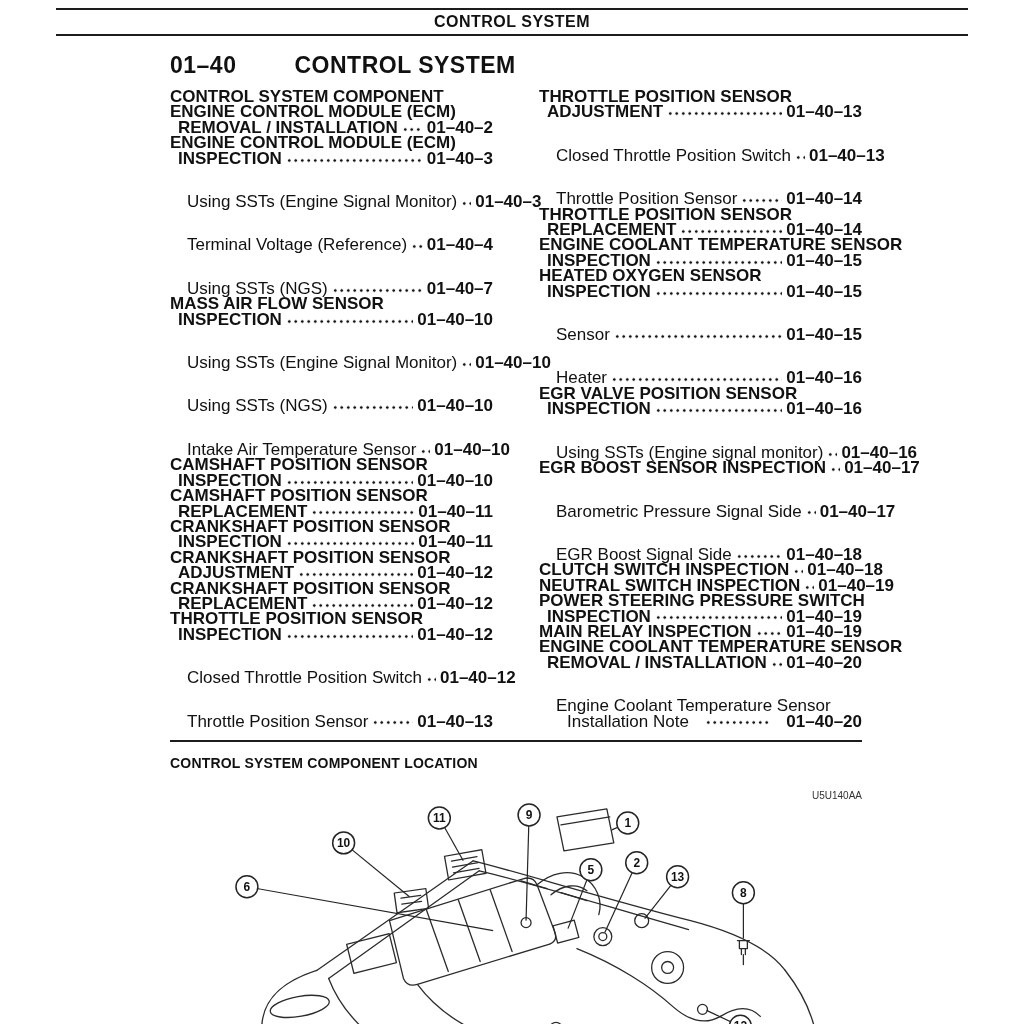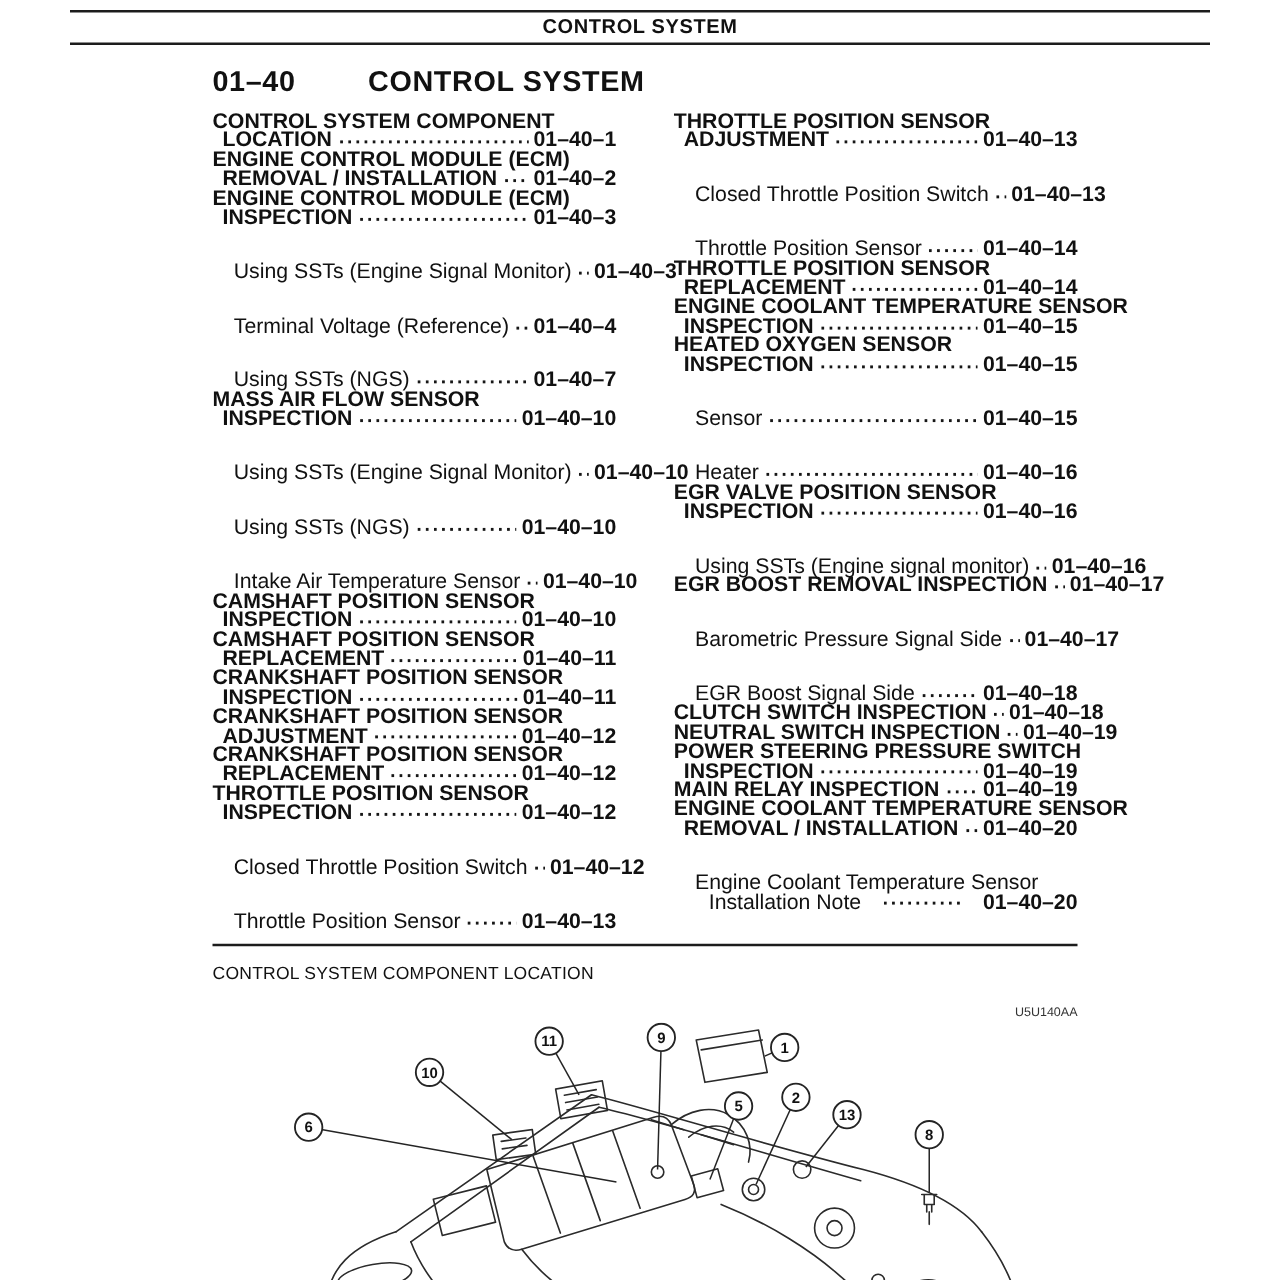--- a/index.html
+++ b/index.html
@@ -25,21 +25,21 @@
   .toc-row.indent-2{padding-left:17px;margin-top:28px;}
   .toc-row.indent-3{padding-left:28px;gap:12px;}
   .toc-text{white-space:nowrap;}
   .leader{flex:1 1 auto;min-width:10px;margin:0 4px;
     background-image:radial-gradient(circle,#161616 1.15px,rgba(0,0,0,0) 1.45px);
     background-size:6.5px 6.5px;background-repeat:repeat-x;background-position:left bottom 3px;}
   .toc-page{white-space:nowrap;font-weight:bold;}
 
   .divider{height:2px;background:#1c1c1c;margin-top:11px;}
 
-  .figure-heading{margin-top:13px;font-size:14px;font-weight:normal;letter-spacing:.2px;}
+  .figure-heading{margin-top:13px;font-size:14px;font-weight:bold;letter-spacing:.2px;}
   .figure-code{font-size:10px;color:#333;text-align:right;}
   .figure-code.top{margin-top:19px;}
 
   
   .diagram-wrap{position:relative;width:655px;margin:2px 0 0 52px;}
   .diagram-wrap svg{display:block;width:648px;height:auto;}
   .art path,.art rect,.art ellipse,.art circle{fill:none;stroke:#2b2b2b;stroke-width:1.3;
     stroke-linecap:round;stroke-linejoin:round;}
   .leader-line{stroke:#242424;stroke-width:1.2;}
   .callout-circle{fill:#ffffff;stroke:#242424;stroke-width:1.5;}
@@ -61,25 +61,20 @@
     <div class="section-title-row">
       <span>01–40</span>
       <span>CONTROL SYSTEM</span>
     </div>
 
     <div class="toc">
       <div class="toc-col">
           <div class="toc-row indent-0 bold">
             <span class="toc-text">CONTROL SYSTEM COMPONENT</span>
           </div>
-          <div class="toc-row indent-1 bold">
-            <span class="toc-text">LOCATION</span>
-            <span class="leader"></span>
-            <span class="toc-page">01–40–1</span>
-          </div>
           <div class="toc-row indent-0 bold">
             <span class="toc-text">ENGINE CONTROL MODULE (ECM)</span>
           </div>
           <div class="toc-row indent-1 bold">
             <span class="toc-text">REMOVAL / INSTALLATION</span>
             <span class="leader"></span>
             <span class="toc-page">01–40–2</span>
           </div>
           <div class="toc-row indent-0 bold">
             <span class="toc-text">ENGINE CONTROL MODULE (ECM)</span>
@@ -246,21 +241,21 @@
             <span class="toc-text">INSPECTION</span>
             <span class="leader"></span>
             <span class="toc-page">01–40–16</span>
           </div>
           <div class="toc-row indent-2">
             <span class="toc-text">Using SSTs (Engine signal monitor)</span>
             <span class="leader"></span>
             <span class="toc-page">01–40–16</span>
           </div>
           <div class="toc-row indent-0 bold">
-            <span class="toc-text">EGR BOOST REMOVAL INSPECTION</span>
+            <span class="toc-text">EGR BOOST SENSOR INSPECTION</span>
             <span class="leader"></span>
             <span class="toc-page">01–40–17</span>
           </div>
           <div class="toc-row indent-2">
             <span class="toc-text">Barometric Pressure Signal Side</span>
             <span class="leader"></span>
             <span class="toc-page">01–40–17</span>
           </div>
           <div class="toc-row indent-2">
             <span class="toc-text">EGR Boost Signal Side</span>

